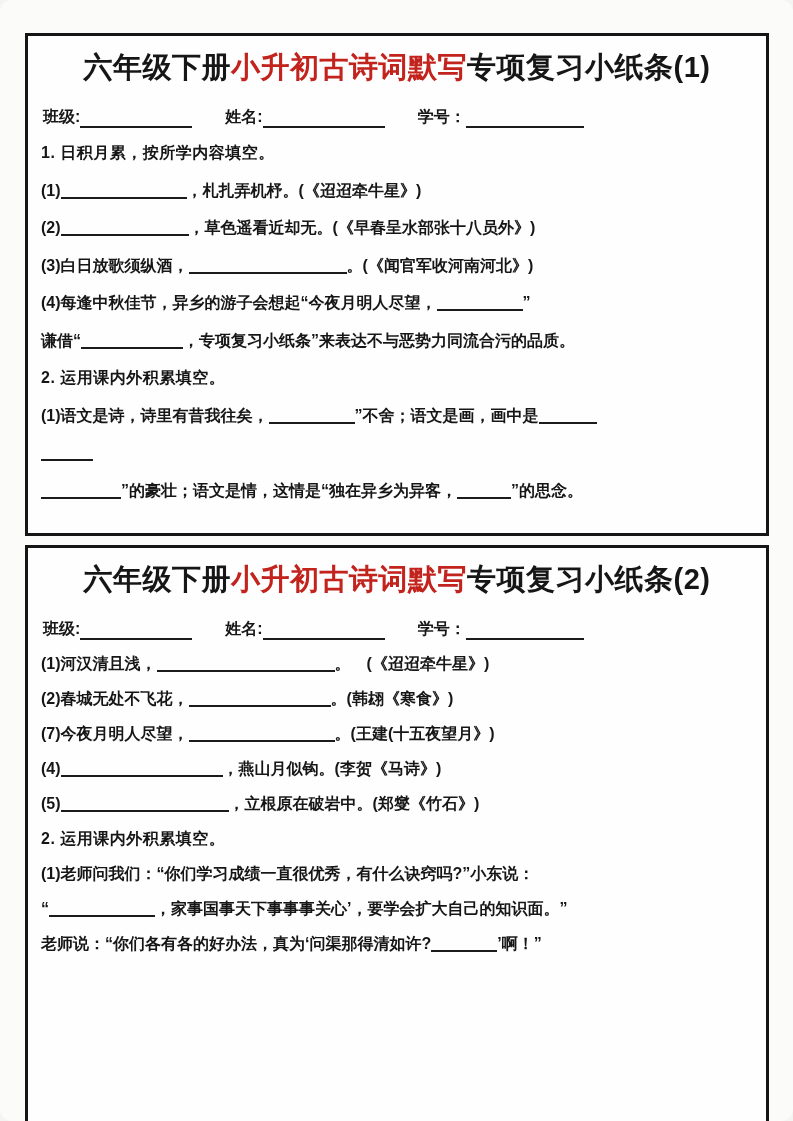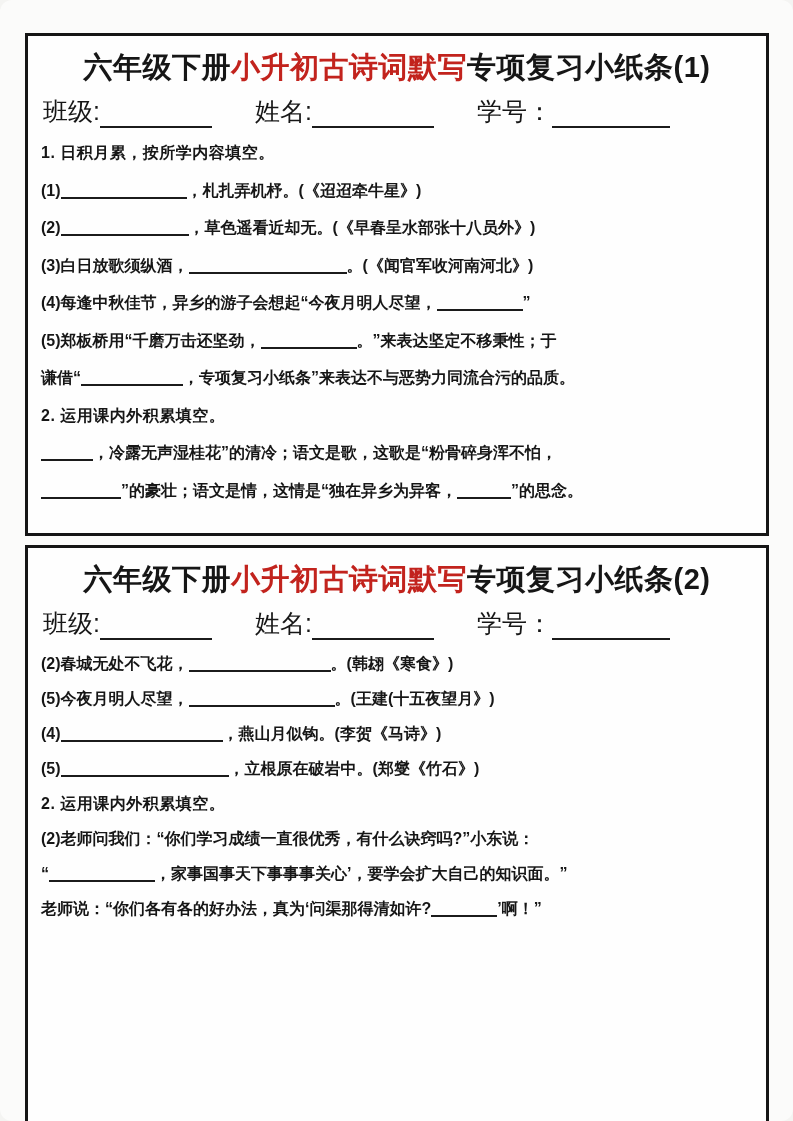--- a/index.html
+++ b/index.html
@@ -24,25 +24,25 @@
   .title{
     text-align:center;
     font-size:29px;font-weight:800;
     letter-spacing:.5px;
     margin:8px 0 4px 0;
     white-space:nowrap;
   }
   .title .hl{color:#c2231d;}
   .fields{
     display:flex;align-items:flex-end;
-    font-size:25px;font-weight:400;
+    font-size:16px;font-weight:700;
     margin:10px 0 0 2px;height:30px;
   }
   .field{display:flex;align-items:flex-end;white-space:nowrap;}
-  .field + .field{margin-left:43px;}
+  .field + .field{margin-left:33px;}
   .blank{
     display:inline-block;
     border-bottom:2px solid #1b1b1b;
     height:1em;
     vertical-align:-3px;
   }
   .lines{margin-top:6px;}
   .line{
     font-size:16px;font-weight:700;
     height:37.5px;line-height:37.5px;
@@ -70,47 +70,48 @@
           <span>学号：</span>
           <span class="blank" style="width: 118px;"></span>
         </div>
       </div>
       <div class="lines">
         <div class="line heading"><span>1. 日积月累，按所学内容填空。</span></div>
         <div class="line"><span>(1)</span><span class="blank" style="width: 126px;"></span><span>，札扎弄机杼。(《迢迢牵牛星》)</span></div>
         <div class="line"><span>(2)</span><span class="blank" style="width: 128px;"></span><span>，草色遥看近却无。(《早春呈水部张十八员外》)</span></div>
         <div class="line"><span>(3)白日放歌须纵酒，</span><span class="blank" style="width: 158px;"></span><span>。(《闻官军收河南河北》)</span></div>
         <div class="line"><span>(4)每逢中秋佳节，异乡的游子会想起“今夜月明人尽望，</span><span class="blank" style="width: 86px;"></span><span>”</span></div>
-        <div class="line"><span>(5)郑板桥用“千磨万击还坚劲，</span><span class="blank" style="width: 96px;"></span><span>。”来表达坚定不移秉性；于</span></div>
         <div class="line"><span>谦借“</span><span class="blank" style="width: 102px;"></span><span>，专项复习小纸条”来表达不与恶势力同流合污的品质。</span></div>
         <div class="line heading"><span>2. 运用课内外积累填空。</span></div>
-        <div class="line"><span class="blank" style="width: 52px;"></span><span>，冷露无声湿桂花”的清冷；语文是歌，这歌是“粉骨碎身浑不怕，</span></div>
+        <div class="line"><span>(1)语文是诗，诗里有昔我往矣，</span><span class="blank" style="width: 86px;"></span><span>”不舍；语文是画，画中是</span><span class="blank" style="width: 58px;"></span></div>
+        <div class="line"><span class="blank" style="width: 52px;"></span></div>
         <div class="line"><span class="blank" style="width: 80px;"></span><span>”的豪壮；语文是情，这情是“独在异乡为异客，</span><span class="blank" style="width: 54px;"></span><span>”的思念。</span></div>
       </div>
     </div>
     <div class="card card-2">
       <div class="title"><span>六年级下册</span><span class="hl" style="color: rgb(194, 35, 29);">小升初古诗词默写</span><span>专项复习小纸条(2)</span></div>
       <div class="fields">
         <div class="field">
           <span>班级:</span>
           <span class="blank" style="width: 112px;"></span>
         </div>
         <div class="field">
           <span>姓名:</span>
           <span class="blank" style="width: 122px;"></span>
         </div>
         <div class="field">
           <span>学号：</span>
           <span class="blank" style="width: 118px;"></span>
         </div>
       </div>
       <div class="lines">
+        <div class="line"><span>(1)河汉清且浅，</span><span class="blank" style="width: 178px;"></span><span>。　(《迢迢牵牛星》)</span></div>
         <div class="line"><span>(2)春城无处不飞花，</span><span class="blank" style="width: 142px;"></span><span>。(韩翃《寒食》)</span></div>
-        <div class="line"><span>(5)今夜月明人尽望，</span><span class="blank" style="width: 146px;"></span><span>。(王建(十五夜望月》)</span></div>
+        <div class="line"><span>(7)今夜月明人尽望，</span><span class="blank" style="width: 146px;"></span><span>。(王建(十五夜望月》)</span></div>
         <div class="line"><span>(4)</span><span class="blank" style="width: 162px;"></span><span>，燕山月似钩。(李贺《马诗》)</span></div>
         <div class="line"><span>(5)</span><span class="blank" style="width: 168px;"></span><span>，立根原在破岩中。(郑燮《竹石》)</span></div>
         <div class="line heading"><span>2. 运用课内外积累填空。</span></div>
-        <div class="line"><span>(2)老师问我们：“你们学习成绩一直很优秀，有什么诀窍吗?”小东说：</span></div>
+        <div class="line"><span>(1)老师问我们：“你们学习成绩一直很优秀，有什么诀窍吗?”小东说：</span></div>
         <div class="line"><span>“</span><span class="blank" style="width: 106px;"></span><span>，家事国事天下事事事关心’，要学会扩大自己的知识面。”</span></div>
         <div class="line"><span>老师说：“你们各有各的好办法，真为‘问渠那得清如许?</span><span class="blank" style="width: 66px;"></span><span>’啊！”</span></div>
       </div>
     </div>
   </div>
 
 </body></html>

